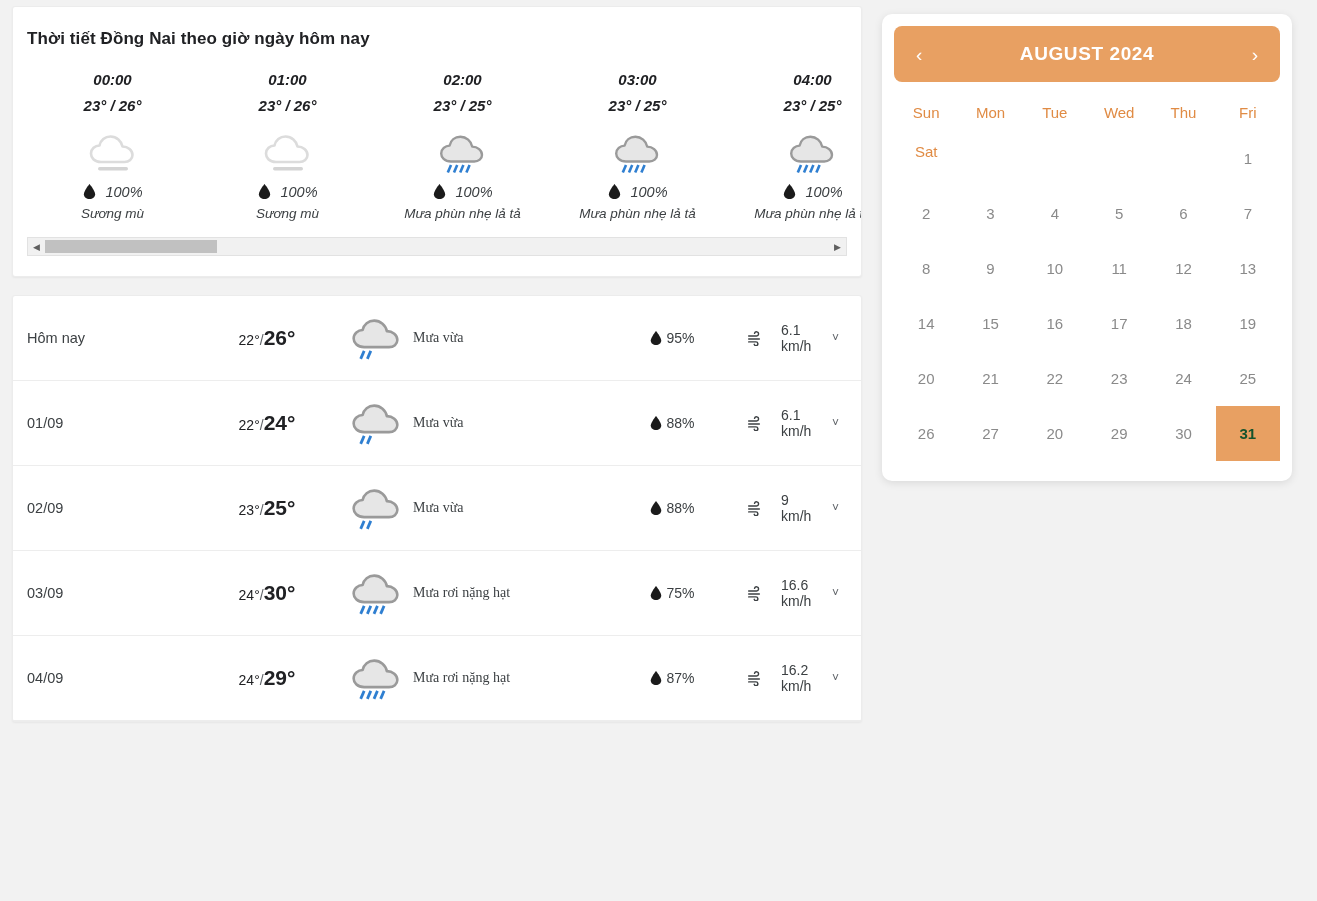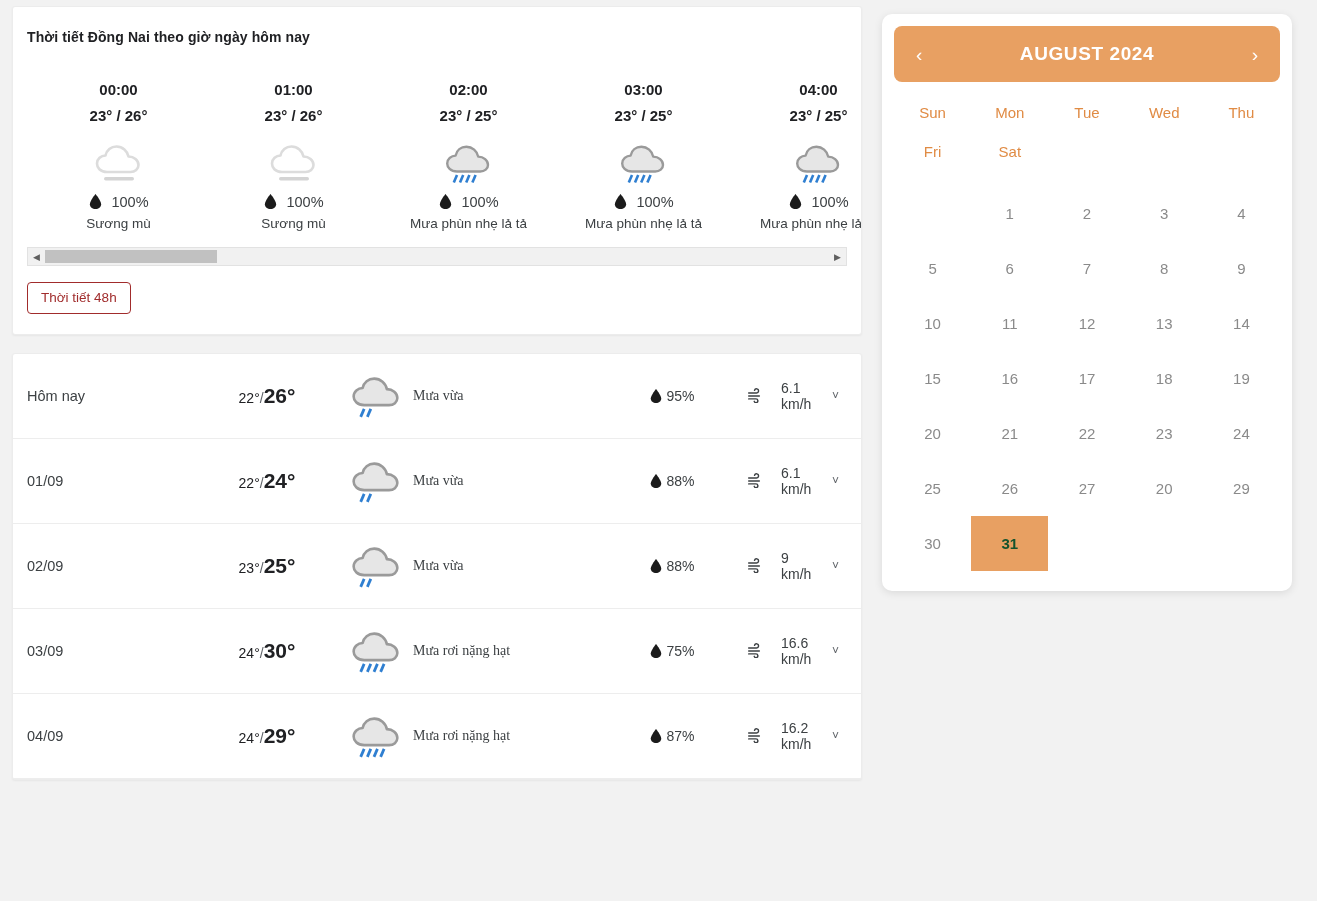--- a/index.html
+++ b/index.html
@@ -43,32 +43,33 @@
     box-shadow: 0 1px 2px rgba(0,0,0,0.05);
     box-sizing: border-box;
   }
 
   
   .hourly-card {
     width: 850px;
     padding: 16px 0 20px 0;
   }
   .hourly-title {
-    font-size: 14px;
+    font-size: 17px;
     font-weight: bold;
     color: #202124;
     margin: 6px 0 0 14px;
     letter-spacing: .1px;
   }
   .hourly-strip {
     display: flex;
-    margin-top: 36px;
-    padding: 0 10px 0 18px;
+    margin-top: 22px;
+    padding: 0 10px 0 12px;
     box-sizing: border-box;
     overflow: hidden;
+    font-style: italic;
   }
   .hour-item {
     width: 175px;
     flex: 0 0 175px;
     text-align: center;
   }
   .hour-time {
     font-size: 15px;
     font-weight: bold;
     color: #202124;
@@ -260,21 +261,21 @@
   }
   .cal-nav {
     color: #fff;
     font-size: 19px;
     line-height: 1;
     cursor: pointer;
     user-select: none;
   }
   .cal-grid {
     display: grid;
-    grid-template-columns: repeat(5, 1fr);
+    grid-template-columns: repeat(6, 1fr);
     margin-top: 10px;
   }
   .cal-dow {
     text-align: center;
     color: #e08b44;
     font-size: 15px;
     padding: 12px 0 10px 0;
   }
   .cal-cell {
     height: 55px;
@@ -420,23 +421,20 @@
         </div>
 
       <div class="scrollbar">
         <div class="sb-arrow">◀</div>
         <div class="sb-track">
           <div class="sb-thumb"></div>
         </div>
         <div class="sb-arrow">▶</div>
       </div>
 
-      <div class="btn48-wrap">
-        <span class="btn-outline">Thời tiết 48h</span>
-      </div>
     </div>
 
     <div class="card daily-card">
       <div id="daily-rows">
           <div class="day-row">
             <div class="col-date">Hôm nay</div>
             <div class="col-temp"><span class="t-min">22°</span><span class="t-sep">/</span><span class="t-max">26°</span></div>
             <div class="col-cond">
               <span>
                 <svg width="60" height="50" viewBox="0 0 56 46">

